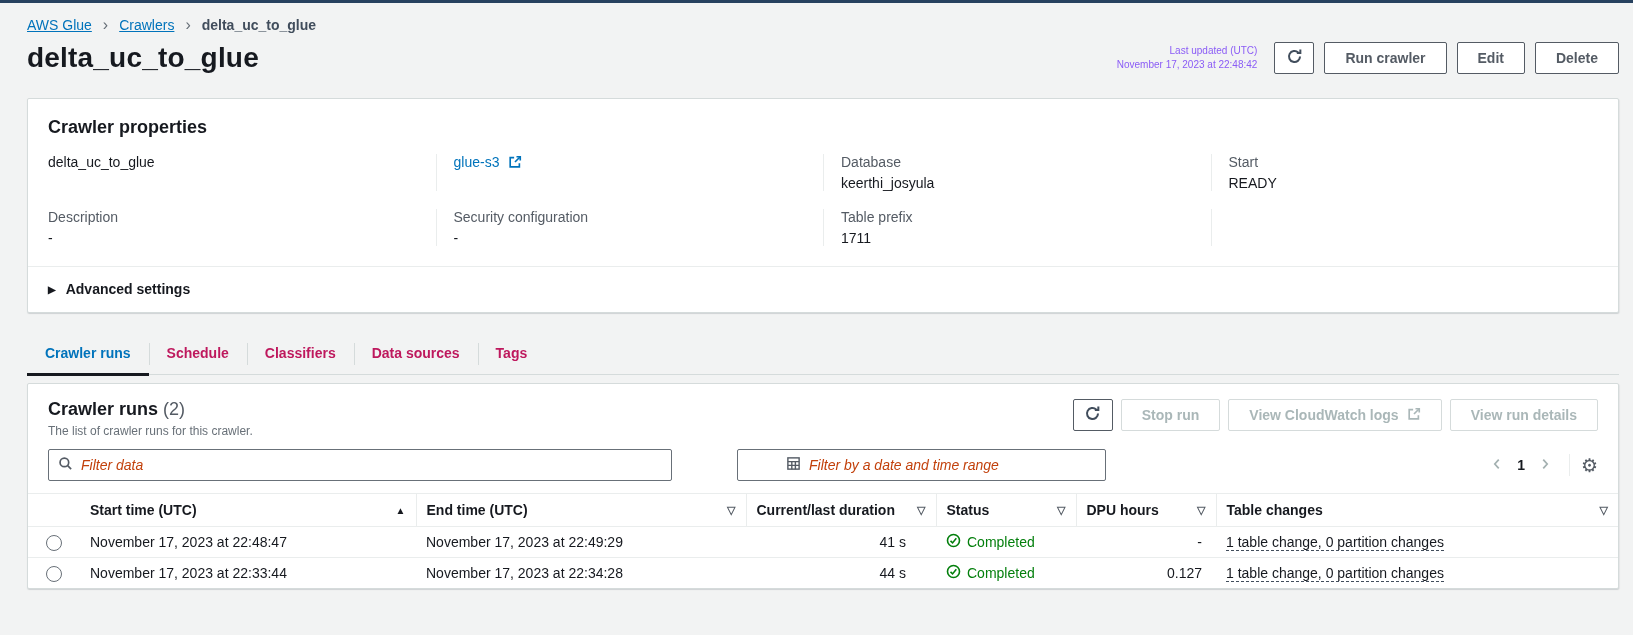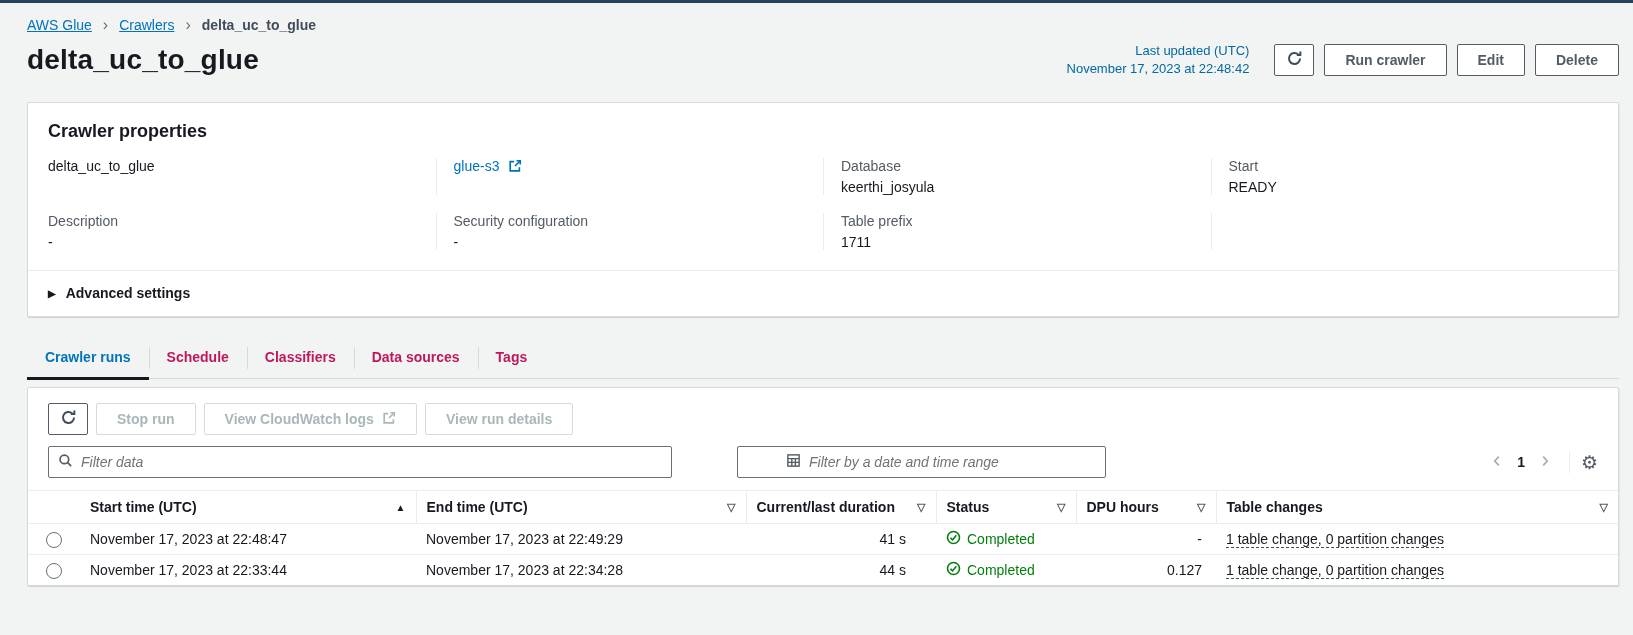--- a/index.html
+++ b/index.html
@@ -10,21 +10,21 @@
   
   .breadcrumb{margin-top:14px;display:flex;align-items:center;gap:11px;font-size:14px;}
   .crumb{color:#0073bb;text-decoration:underline;cursor:pointer;}
   .crumb-sep{color:#687078;font-size:16px;line-height:1;}
   .crumb-current{color:#414d5c;font-weight:700;}
 
   
   .page-header{display:flex;justify-content:space-between;align-items:center;margin-top:9px;}
   h1{margin:0;font-size:28px;font-weight:700;letter-spacing:.2px;}
   .header-actions{display:flex;align-items:center;gap:10px;}
-  .last-updated{text-align:right;color:#0369a1;font-size:13px;line-height:1.4;margin-right:15px;}
+  .last-updated{text-align:right;color:#8b5cf6;font-size:10px;line-height:1.4;margin-right:7px;}
   .btn{height:32px;padding:0 20px;background:#fff;border:1px solid #545b64;border-radius:2px;
     color:#545b64;font-weight:700;font-size:14px;font-family:inherit;
     display:inline-flex;align-items:center;justify-content:center;gap:8px;cursor:pointer;white-space:nowrap;}
   .btn.icon-only{width:40px;padding:0;color:#414d5c;}
   .btn.disabled{border-color:#d5dbdb;color:#aab7b8;cursor:default;}
 
   
   .card{background:#fff;border:1px solid #d5dbdb;border-radius:2px;
     box-shadow:0 1px 1px 0 rgba(0,28,36,.10),1px 1px 1px 0 rgba(0,28,36,.05);}
   .card1{margin-top:24px;}
@@ -54,21 +54,21 @@
   .runs-header{display:flex;justify-content:space-between;align-items:flex-start;padding:15px 20px 0;}
   .runs-count{font-weight:400;color:#545b64;font-size:18px;}
   .runs-desc{margin-top:4px;font-size:12px;color:#687078;}
   .runs-buttons{display:flex;align-items:center;gap:8px;}
 
   .filter-row{display:flex;align-items:center;padding:11px 20px 12px;}
   .input-box{height:30px;background:#fff;border:1px solid #687078;border-radius:2px;
     display:flex;align-items:center;padding:0 9px;gap:8px;color:#545b64;}
   .search-box{width:604px;}
   .date-box{width:310px;margin-left:65px;padding-left:48px;}
-  .placeholder{font-style:italic;color:#737373;font-size:14px;}
+  .placeholder{font-style:italic;color:#c2410c;font-size:14px;}
   .pager{margin-left:auto;display:flex;align-items:center;}
   .page-chevron{background:none;border:none;padding:2px 6px;color:#a4b1b1;cursor:pointer;display:flex;align-items:center;}
   .page-num{font-weight:700;padding:0 7px;color:#16191f;}
   .pager-divider{width:1px;height:22px;background:#eaeded;margin:0 11px;}
   .gear-btn{background:none;border:none;cursor:pointer;font-size:19px;color:#545b64;padding:0;line-height:1;}
 
   
   table{width:100%;border-collapse:collapse;table-layout:fixed;font-size:14px;}
   thead th{text-align:left;font-weight:700;padding:8px 10px;border-top:1px solid #eaeded;
     border-bottom:1px solid #eaeded;color:#16191f;}
@@ -171,20 +171,27 @@
   <div class="tabs">
     <div class="tab active">Crawler runs</div>
     <div class="tab">Schedule</div>
     <div class="tab">Classifiers</div>
     <div class="tab">Data sources</div>
     <div class="tab">Tags</div>
   </div>
 
   <section class="card card2">
     <div class="runs-header">
+      <div>
+        <h2>
+          <span>Crawler runs</span>
+          <span class="runs-count">(2)</span>
+        </h2>
+        <div class="runs-desc">The list of crawler runs for this crawler.</div>
+      </div>
       <div class="runs-buttons">
         <button class="btn icon-only">
           <span>
             <svg width="17" height="17" viewBox="0 0 16 16" fill="none" stroke="currentColor" stroke-width="1.9">
               <path d="M13.2 8a5.2 5.2 0 1 1-1.7-3.85"></path>
                 <path d="M13.5 1.4v3.3h-3.3"></path>
             </svg>
           </span>
         </button>
         <button class="btn disabled">Stop run</button>

